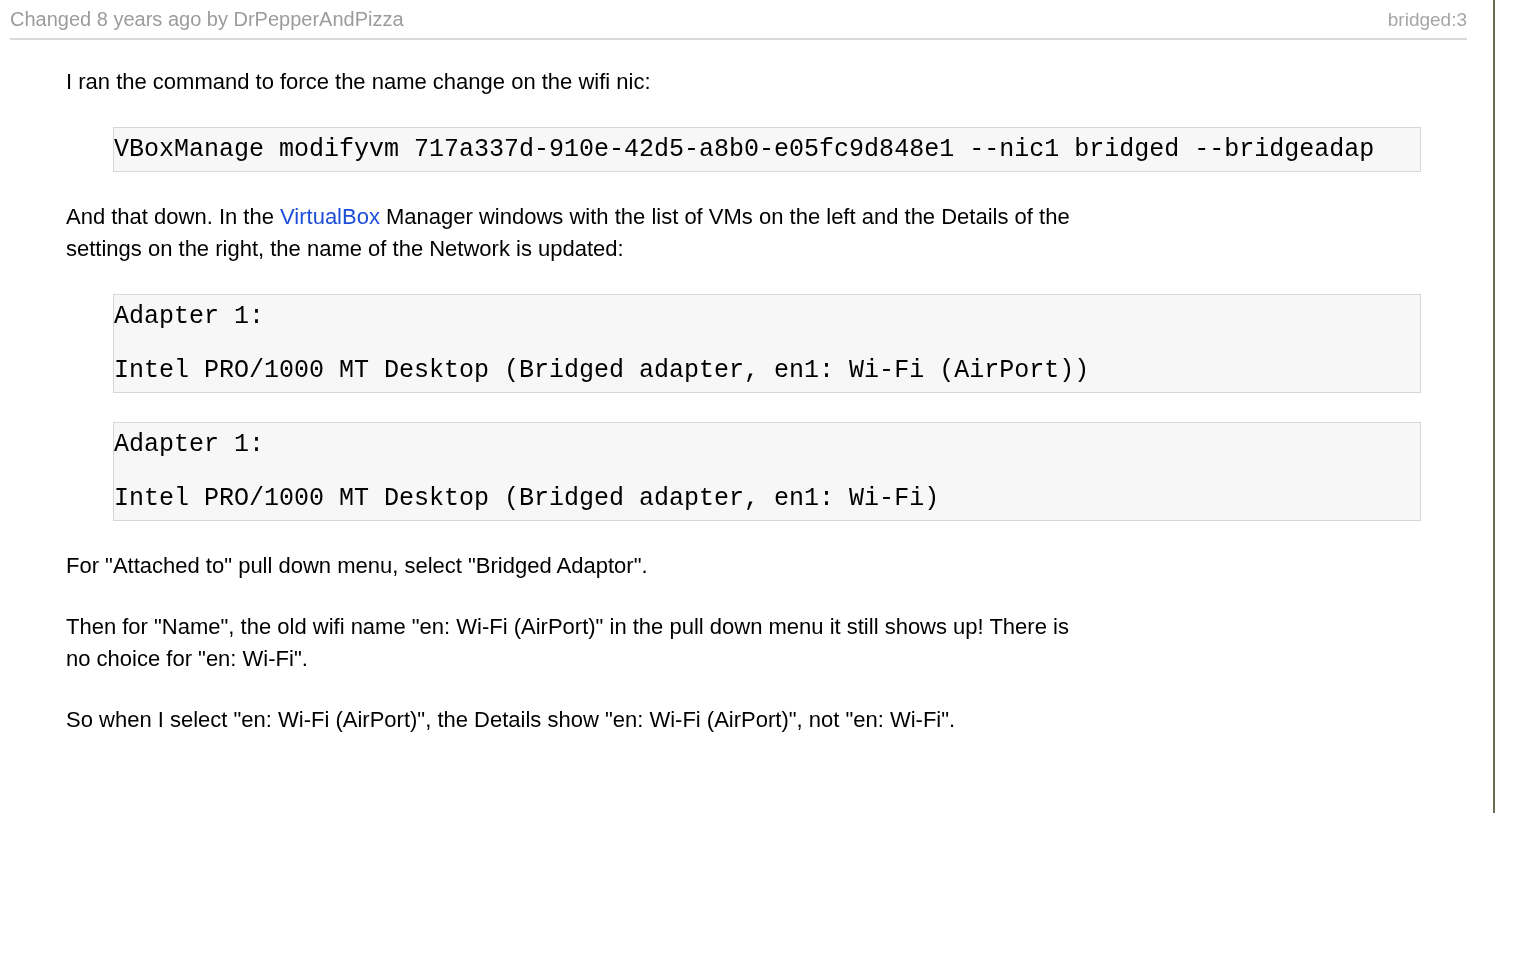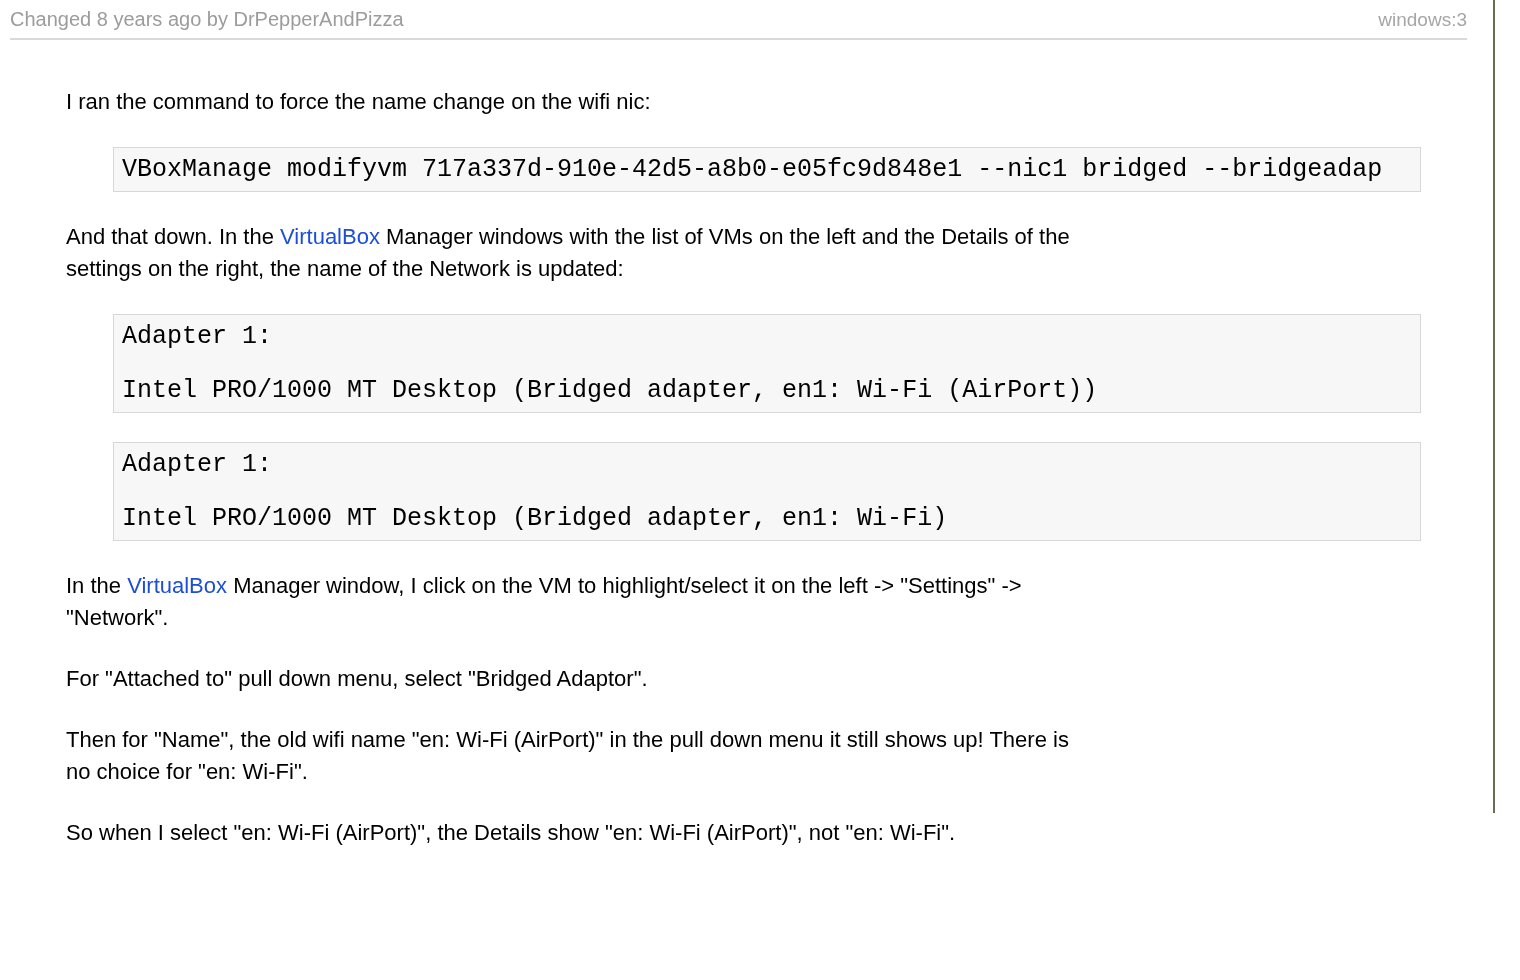--- a/index.html
+++ b/index.html
@@ -37,58 +37,57 @@
     font-size: 20px;
     color: #9c9c9c;
   }
   .comment-link {
     font-size: 19px;
     color: #a6a6a6;
     text-decoration: none;
   }
   .content {
     padding-top: 26px;
-    margin-top: 20px;
   }
   .para {
     margin: 0 0 29px 66px;
     width: 1392px;
     font-size: 22px;
     line-height: 32px;
     white-space: pre-wrap;
     color: #000000;
   }
   .para a, .inline-link {
     color: #1d4ed8;
     text-decoration: none;
     cursor: pointer;
   }
   pre.codeblock {
     box-sizing: border-box;
     margin: 0 0 29px 113px;
     width: 1308px;
     background: #f7f7f7;
     border: 1px solid #d7d7d7;
-    padding: 8px 8px;
+    padding: 8px 0;
     font-family: "Liberation Mono", monospace;
     font-size: 25px;
     line-height: 27px;
     color: #000000;
     white-space: pre;
     overflow: hidden;
   }
 </style>
 </head>
 <body>
 
 <div class="page">
 
   <div class="comment-header">
     <span class="changed-byline">Changed 8 years ago by DrPepperAndPizza</span>
-    <a class="comment-link">windows:3</a>
+    <a class="comment-link">bridged:3</a>
   </div>
 
   <div class="content">
 
     <p class="para">I ran the command to force the name change on the wifi nic:</p>
 
     <pre class="codeblock">VBoxManage modifyvm 717a337d-910e-42d5-a8b0-e05fc9d848e1 --nic1 bridged --bridgeadap</pre>
 
     <p class="para"><span>And that down. In the </span><a class="inline-link">VirtualBox</a><span> Manager windows with the list of VMs on the left and the Details of the
 settings on the right, the name of the Network is updated:</span></p>
@@ -96,22 +95,20 @@
 
     <pre class="codeblock">Adapter 1:
 
 Intel PRO/1000 MT Desktop (Bridged adapter, en1: Wi-Fi (AirPort))</pre>
 
 
     <pre class="codeblock">Adapter 1:
 
 Intel PRO/1000 MT Desktop (Bridged adapter, en1: Wi-Fi)</pre>
 
-    <p class="para"><span>In the </span><a class="inline-link">VirtualBox</a><span> Manager window, I click on the VM to highlight/select it on the left -&gt; "Settings" -&gt;
-"Network".</span></p>
 
     <p class="para">For "Attached to" pull down menu, select "Bridged Adaptor".</p>
 
     <p class="para">Then for "Name", the old wifi name "en: Wi-Fi (AirPort)" in the pull down menu it still shows up! There is
 no choice for "en: Wi-Fi".</p>
 
     <p class="para">So when I select "en: Wi-Fi (AirPort)", the Details show "en: Wi-Fi (AirPort)", not "en: Wi-Fi".</p>
 
   </div>
 

